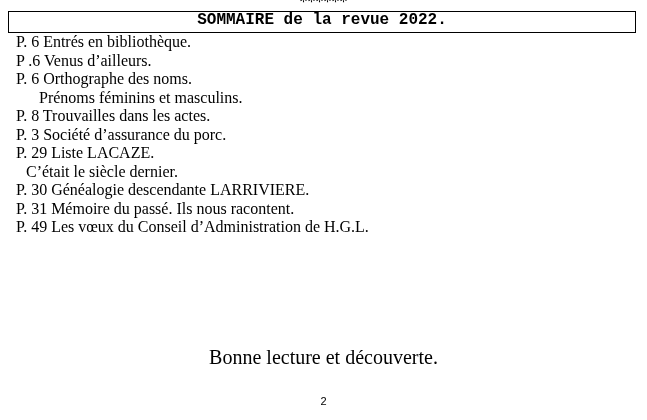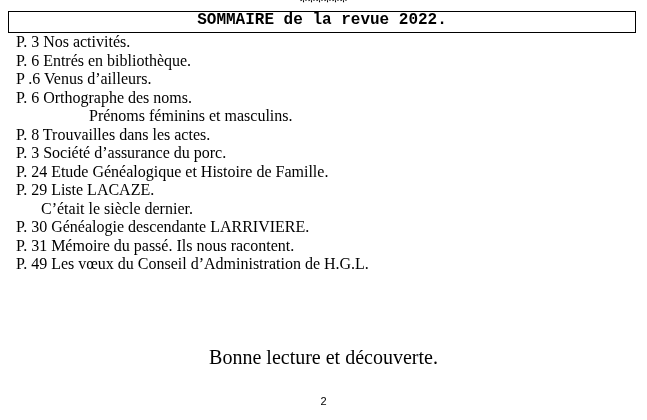--- a/index.html
+++ b/index.html
@@ -47,22 +47,22 @@
   
   .toc {
     position: absolute;
     left: 0;
     top: 33px;
     width: 100%;
     font-size: 16px;
     line-height: 18.5px;
   }
   .toc-line { padding-left: 16px; white-space: pre; }
-  .toc-line.indent-1 { padding-left: 51px; margin-left: 38px; }
-  .toc-line.indent-2 { padding-left: 41px; }
+  .toc-line.indent-1 { padding-left: 39px; }
+  .toc-line.indent-2 { padding-left: 26px; }
   .closing {
     position: absolute;
     top: 348px;
     left: 0;
     width: 100%;
     text-align: center;
     font-size: 20px;
     line-height: 18.5px;
   }
   .page-number {
@@ -81,28 +81,26 @@
 
 <div class="page">
 
   <div class="decoration">******</div>
 
   <div class="title-box">
     <span>SOMMAIRE de la revue 2022.</span>
   </div>
 
   <div class="toc">
-      <div class="toc-line">P. 3 Nos activités.</div>
       <div class="toc-line">P. 6 Entrés en bibliothèque.</div>
       <div class="toc-line">P .6 Venus d’ailleurs.</div>
       <div class="toc-line">P. 6 Orthographe des noms.</div>
       <div class="toc-line indent-1">Prénoms féminins et masculins.</div>
       <div class="toc-line">P. 8 Trouvailles dans les actes.</div>
       <div class="toc-line">P. 3 Société d’assurance du porc.</div>
-      <div class="toc-line">P. 24 Etude Généalogique et Histoire de Famille.</div>
       <div class="toc-line">P. 29 Liste LACAZE.</div>
       <div class="toc-line indent-2">C’était le siècle dernier.</div>
       <div class="toc-line">P. 30 Généalogie descendante LARRIVIERE.</div>
       <div class="toc-line">P. 31 Mémoire du passé. Ils nous racontent.</div>
       <div class="toc-line">P. 49 Les vœux du Conseil d’Administration de H.G.L.</div>
     </div>
 
   <div class="closing">Bonne lecture et découverte.</div>
 
   <div class="page-number">2</div>

